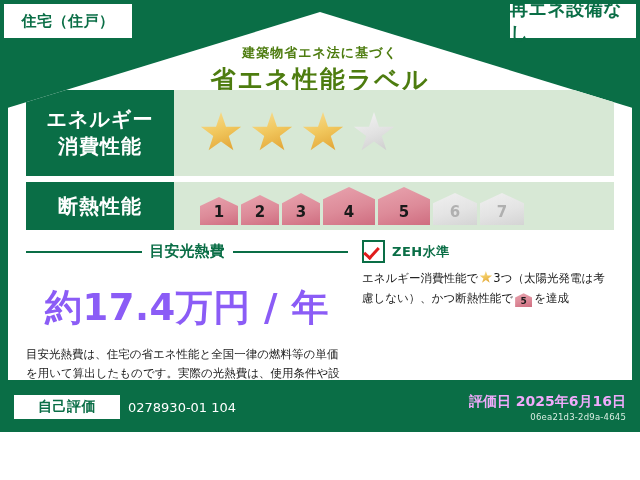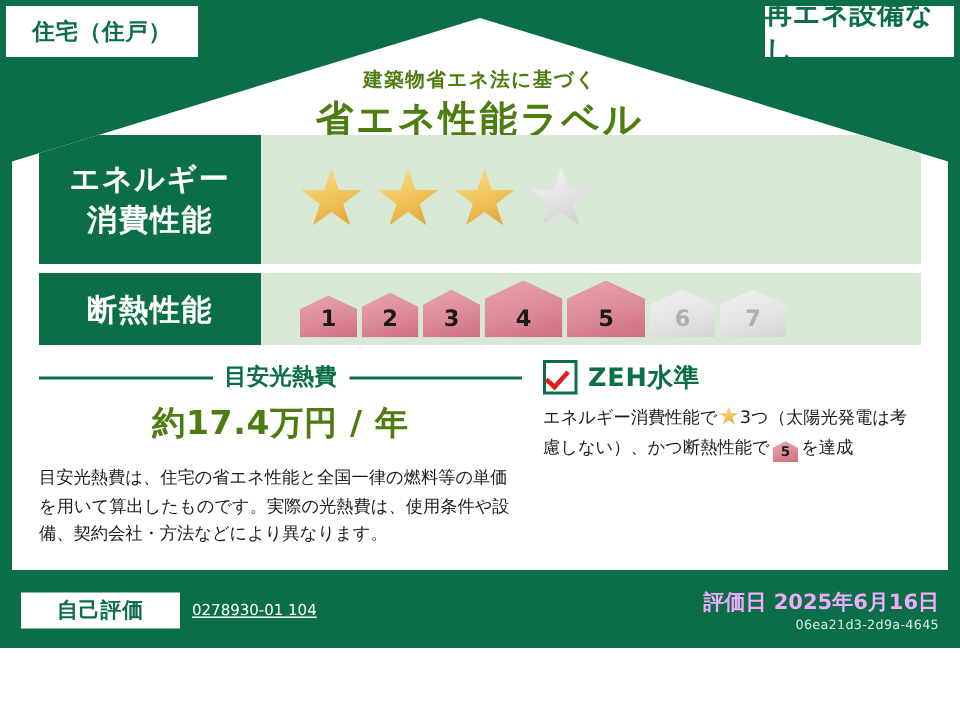--- a/index.html
+++ b/index.html
@@ -82,39 +82,39 @@
   #lower-right{flex:1;padding-left:14px;}
 
   
   #cost-head{
     display:flex;align-items:center;color:#0a6e46;
     font-weight:bold;font-size:15px;margin-top:4px;
   }
   #cost-head .rule{flex:1;height:2px;background:#0a6e46;}
   #cost-head .txt{padding:0 8px;white-space:nowrap;}
   #cost-value{
-    color:#4d7c0f;font-size:22px;font-weight:bold;
-    text-align:center;margin-top:6px;letter-spacing:0.5px;
+    color:#8b5cf6;font-size:37px;font-weight:bold;
+    text-align:center;margin-top:22px;letter-spacing:0.5px;
   }
   #cost-note{
     font-size:11.5px;color:#1a1a1a;line-height:1.62;margin-top:12px;
   }
 
   
   #zeh-head{display:flex;align-items:center;margin-top:2px;}
   #zeh-check{
     width:19px;height:19px;border:2px solid #0a6e46;background:#fff;
     position:relative;flex:none;margin-right:7px;
   }
   #zeh-check::after{
     content:"";position:absolute;left:3px;top:2px;
     width:6px;height:12px;border:solid #e01b1b;
     border-width:0 3px 3px 0;transform:rotate(42deg);
   }
-  #zeh-title{color:#0a6e46;font-weight:bold;font-size:17px;letter-spacing:0.5px;}
+  #zeh-title{color:#0a6e46;font-weight:bold;font-size:13px;letter-spacing:0.5px;}
   #zeh-desc{font-size:11.5px;color:#1a1a1a;line-height:1.75;margin-top:5px;}
   .inline-star{
     display:inline-block;width:13px;height:13px;vertical-align:-2px;margin:0 1px;
     background:linear-gradient(160deg,#f7e09a 0%,#f1c75d 45%,#dd9a2a 100%);
     clip-path:polygon(50% 0%,61.8% 35%,98% 35%,68.5% 57%,79.5% 91%,50% 70%,20.5% 91%,31.5% 57%,2% 35%,38.2% 35%);
   }
   .inline-badge{
     display:inline-block;width:17px;height:14px;vertical-align:-2px;margin:0 2px;
     background:linear-gradient(165deg,#e8a3ae 0%,#dd8b99 55%,#cf6d80 100%);
     clip-path:polygon(50% 0%,100% 32%,100% 100%,0% 100%,0% 32%);
@@ -124,21 +124,21 @@
   
   #footer{
     position:absolute;left:0;right:0;bottom:0;height:50px;
     background:#0a6e46;display:flex;align-items:center;
     padding:0 14px;box-sizing:border-box;
   }
   #self-eval-badge{
     background:#ffffff;color:#0a6e46;font-weight:bold;font-size:14px;
     padding:3px 24px;margin-right:8px;letter-spacing:0.5px;
   }
-  #eval-id{color:#ffffff;font-size:10px;text-decoration:underline;}
+  #eval-id{color:#ffffff;font-size:13px;}
   #footer-right{margin-left:auto;text-align:right;}
   #eval-date{color:#f0abfc;font-weight:bold;font-size:14px;}
   #eval-hash{color:#d8ece2;font-size:8.5px;margin-top:1px;letter-spacing:0.2px;}
 </style>
 </head>
 <body>
 
 <div id="label-root">
 
   <div id="tag-left" class="corner-tag">住宅（住戸）</div>

